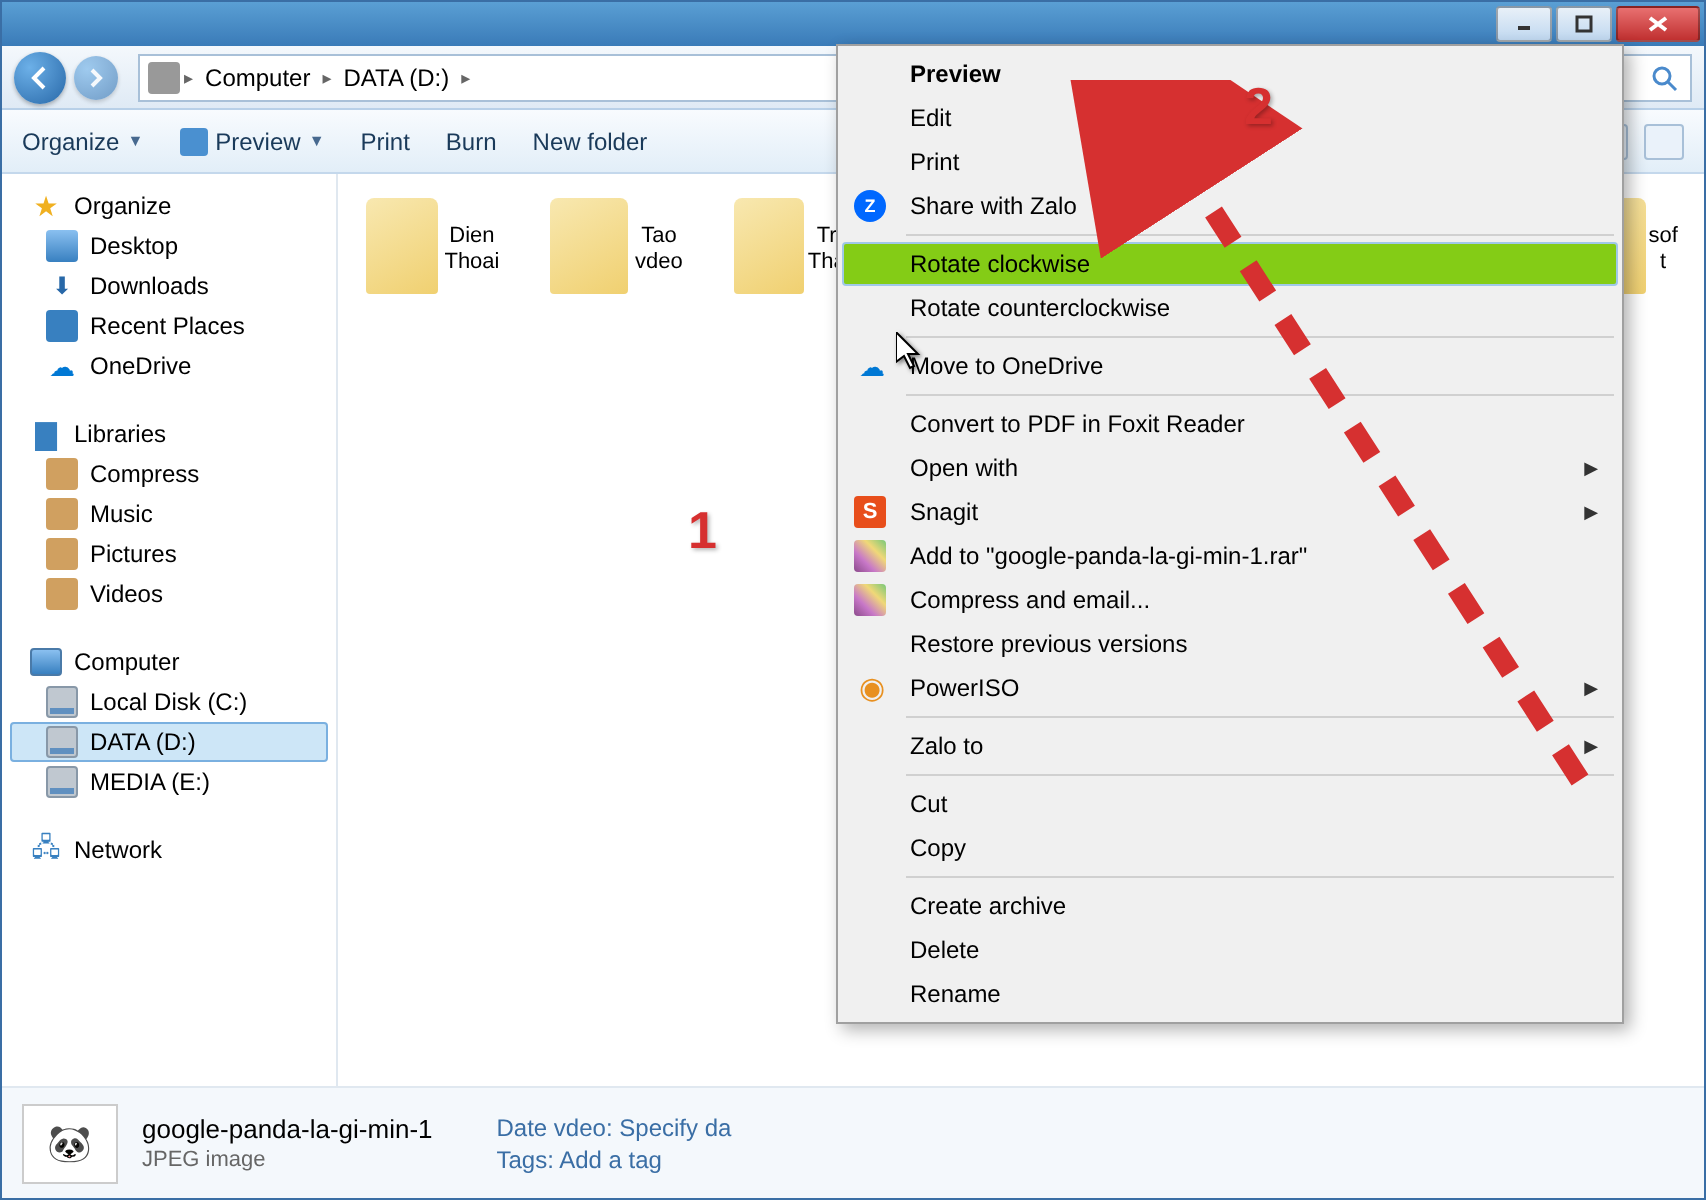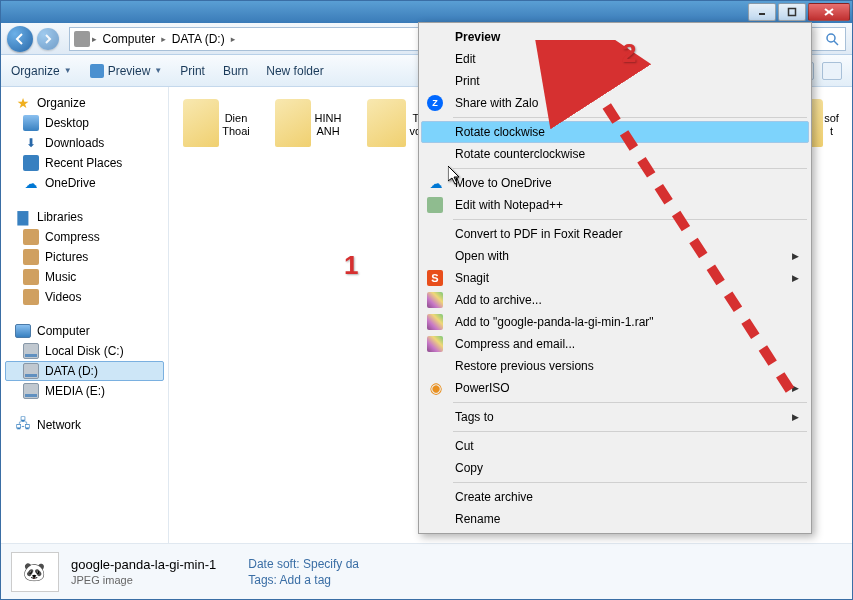--- a/index.html
+++ b/index.html
@@ -66,21 +66,21 @@
 .det-thumb { width: 48px; height: 40px; background: #fff; border: 1px solid #ccc; display: flex; align-items: center; justify-content: center; font-size: 18px; }
 .det-info { display: flex; flex-direction: column; gap: 2px; }
 .det-name { font-size: 13px; }
 .det-type { color: #666; font-size: 11px; }
 .det-meta { display: flex; flex-direction: column; gap: 2px; font-size: 11px; color: #555; margin-left: 20px; }
 .det-meta span { color: #3a6ea5; cursor: pointer; }
 
 .context-menu { position: absolute; left: 418px; top: 22px; width: 394px; background: #f0f0f0; border: 1px solid #a0a0a0; box-shadow: 3px 3px 8px rgba(0,0,0,0.3); padding: 3px 2px; z-index: 100; }
 .cm-item { display: flex; align-items: center; height: 22px; padding: 0 28px 0 34px; cursor: pointer; font-size: 12px; position: relative; }
 .cm-item.bold { font-weight: bold; }
-.cm-item:hover, .cm-item.hover { background: #7dd3fc; border: 1px solid #a0c8e8; border-radius: 2px; padding: 0 27px 0 33px; height: 22px; }
+.cm-item:hover, .cm-item.hover { background: #84cc16; border: 1px solid #a0c8e8; border-radius: 2px; padding: 0 27px 0 33px; height: 22px; }
 .cm-sep { height: 1px; background: #d0d0d0; margin: 3px 2px 3px 32px; }
 .cm-icon { position: absolute; left: 6px; width: 18px; height: 18px; display: flex; align-items: center; justify-content: center; font-size: 13px; }
 .cm-arrow { position: absolute; right: 10px; font-size: 9px; color: #333; }
 .ci-zalo { background: #0068ff; color: #fff; border-radius: 50%; width: 16px; height: 16px; font-size: 9px; font-weight: bold; }
 .ci-od { color: #0078d4; }
 .ci-np { background: #8fbc8f; width: 16px; height: 16px; border-radius: 2px; }
 .ci-sn { background: #e84e1b; color: #fff; width: 16px; height: 16px; font-weight: bold; font-size: 11px; border-radius: 2px; }
 .ci-ar { background: linear-gradient(45deg, #8b4a8b, #c878c8, #f0d878, #78c878); width: 16px; height: 16px; border-radius: 2px; }
 .ci-pi { color: #e89020; font-size: 15px; }
 
@@ -188,26 +188,26 @@
       <div class="sb-group">
         <div class="sb-item header">
             <span class="sb-icon i-lib">▇</span>
             <span>Libraries</span>
           </div>
         <div class="sb-item">
             <span class="sb-icon i-doc"></span>
             <span>Compress</span>
           </div>
         <div class="sb-item">
+            <span class="sb-icon i-music"></span>
+            <span>Music</span>
+          </div>
+        <div class="sb-item">
             <span class="sb-icon i-pic"></span>
             <span>Pictures</span>
-          </div>
-        <div class="sb-item">
-            <span class="sb-icon i-music"></span>
-            <span>Music</span>
           </div>
         <div class="sb-item">
             <span class="sb-icon i-vid"></span>
             <span>Videos</span>
           </div>
       </div>
       <div class="sb-group">
         <div class="sb-item header">
             <span class="sb-icon i-comp"></span>
             <span>Computer</span>
@@ -234,24 +234,20 @@
     </div>
 
     <div class="content">
       <div class="file-grid">
         <div class="file-item">
             <div class="file-thumb"></div>
             <div class="file-label">Dien Thoai</div>
           </div>
         <div class="file-item">
             <div class="file-thumb"></div>
-            <div class="file-label">HINH ANH</div>
-          </div>
-        <div class="file-item">
-            <div class="file-thumb"></div>
             <div class="file-label">Tao vdeo</div>
           </div>
         <div class="file-item">
             <div class="file-thumb"></div>
             <div class="file-label">Tran Thanh</div>
           </div>
         <div class="file-item selected">
             <div class="file-thumb img">🐼</div>
             <div class="file-label">google-panda-la-gi-min-1</div>
           </div>
@@ -263,21 +259,21 @@
     </div>
   </div>
 
   <div class="details">
     <div class="det-thumb">🐼</div>
     <div class="det-info">
       <div class="det-name">google-panda-la-gi-min-1</div>
       <div class="det-type">JPEG image</div>
     </div>
     <div class="det-meta">
-      <div><span>Date soft:</span> <span>Specify da</span></div>
+      <div><span>Date vdeo:</span> <span>Specify da</span></div>
       <div><span>Tags:</span> <span>Add a tag</span></div>
     </div>
   </div>
 </div>
 
 <div class="context-menu">
   <div class="cm-item bold">Preview</div>
   <div class="cm-item">Edit</div>
   <div class="cm-item">Print</div>
   <div class="cm-item">
@@ -285,63 +281,56 @@
       <span>Share with Zalo</span>
     </div>
   <div class="cm-sep"></div>
   <div class="cm-item hover">Rotate clockwise</div>
   <div class="cm-item">Rotate counterclockwise</div>
   <div class="cm-sep"></div>
   <div class="cm-item">
       <span class="cm-icon ci-od">☁</span>
       <span>Move to OneDrive</span>
     </div>
-  <div class="cm-item">
-      <span class="cm-icon ci-np"></span>
-      <span>Edit with Notepad++</span>
-    </div>
   <div class="cm-sep"></div>
   <div class="cm-item">Convert to PDF in Foxit Reader</div>
   <div class="cm-item">
       <span>Open with</span>
       <span class="cm-arrow">▶</span>
     </div>
   <div class="cm-item">
       <span class="cm-icon ci-sn">S</span>
       <span>Snagit</span>
       <span class="cm-arrow">▶</span>
     </div>
   <div class="cm-item">
       <span class="cm-icon ci-ar"></span>
-      <span>Add to archive...</span>
-    </div>
-  <div class="cm-item">
-      <span class="cm-icon ci-ar"></span>
       <span>Add to "google-panda-la-gi-min-1.rar"</span>
     </div>
   <div class="cm-item">
       <span class="cm-icon ci-ar"></span>
       <span>Compress and email...</span>
     </div>
   <div class="cm-item">Restore previous versions</div>
   <div class="cm-item">
       <span class="cm-icon ci-pi">◉</span>
       <span>PowerISO</span>
       <span class="cm-arrow">▶</span>
     </div>
   <div class="cm-sep"></div>
   <div class="cm-item">
-      <span>Tags to</span>
+      <span>Zalo to</span>
       <span class="cm-arrow">▶</span>
     </div>
   <div class="cm-sep"></div>
   <div class="cm-item">Cut</div>
   <div class="cm-item">Copy</div>
   <div class="cm-sep"></div>
   <div class="cm-item">Create archive</div>
+  <div class="cm-item">Delete</div>
   <div class="cm-item">Rename</div>
 </div>
 
 <div class="annotation" style="left:344px;top:250px">1</div>
 <div class="annotation" style="left:622px;top:38px">2</div>
 
 <svg class="arrow-svg" style="left:420px;top:40px" width="400" height="400">
   <defs>
       <marker id="ah" markerWidth="14" markerHeight="14" refX="2" refY="6" orient="auto">
         <path d="M0,0 L0,12 L14,6 z" fill="#d63030"></path>

